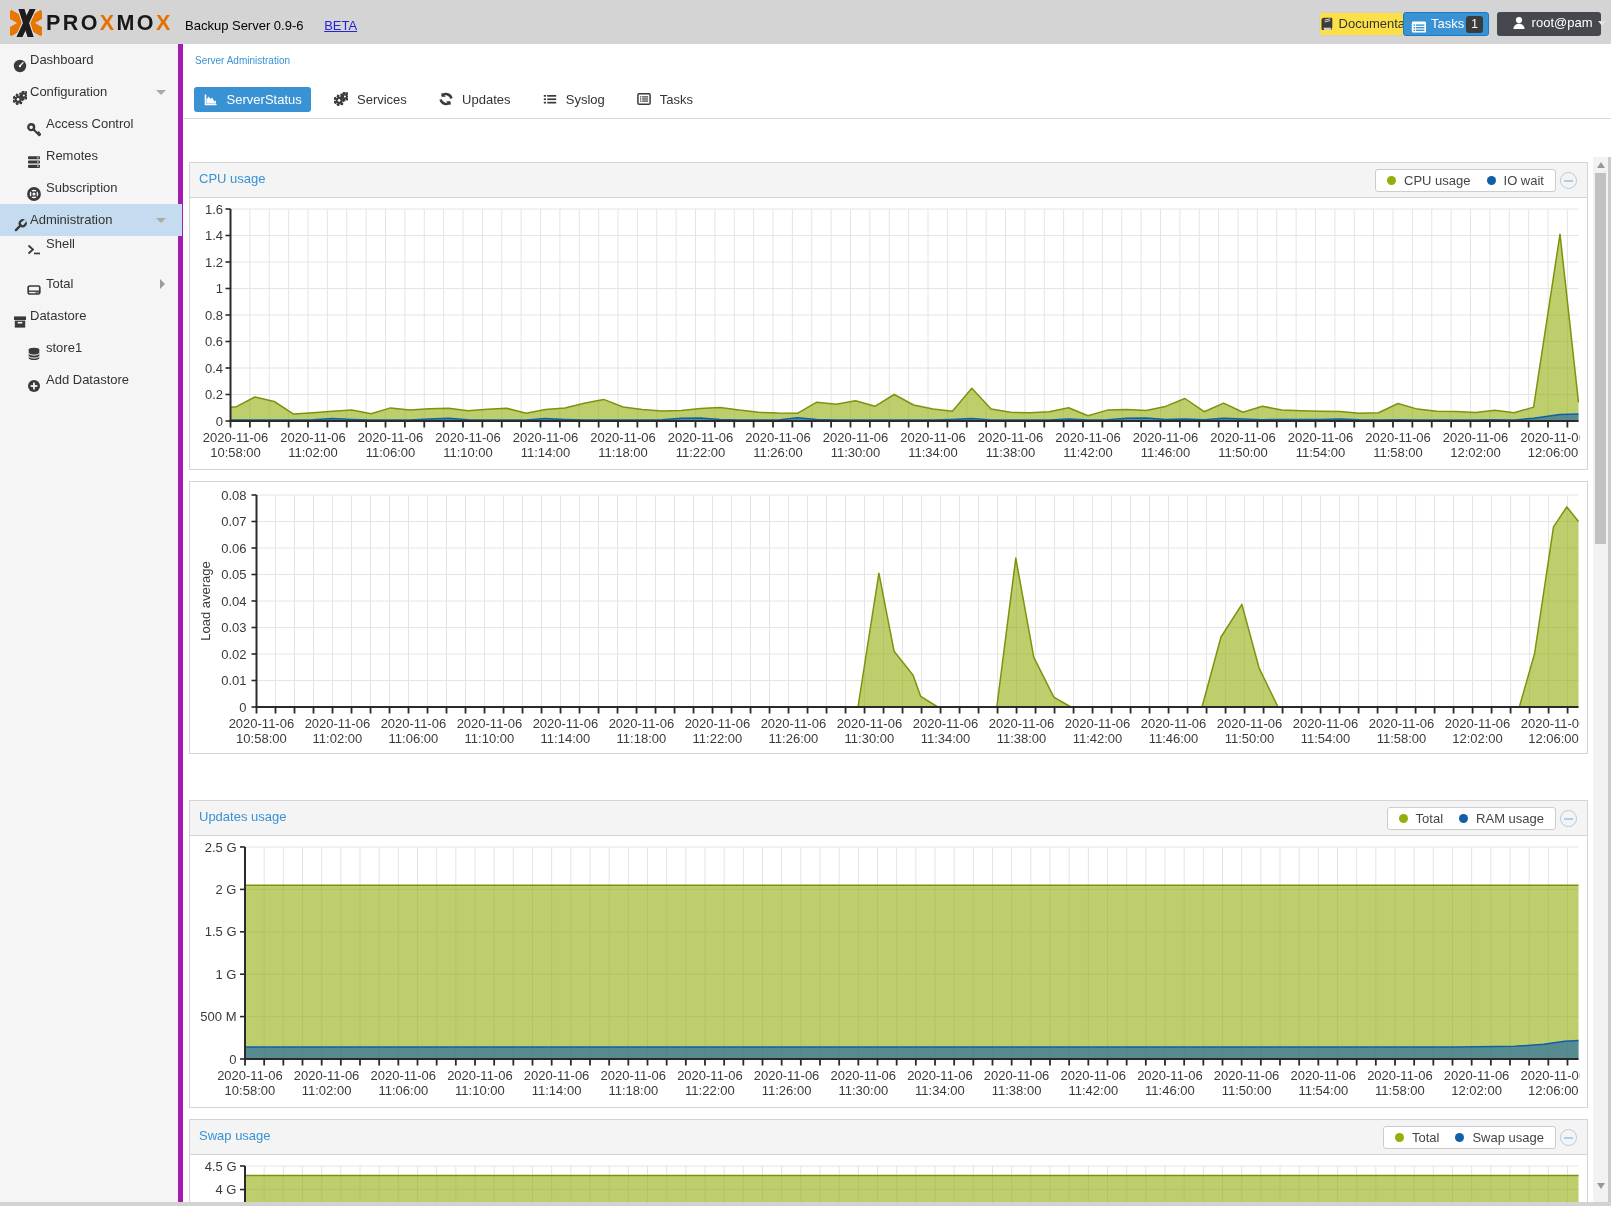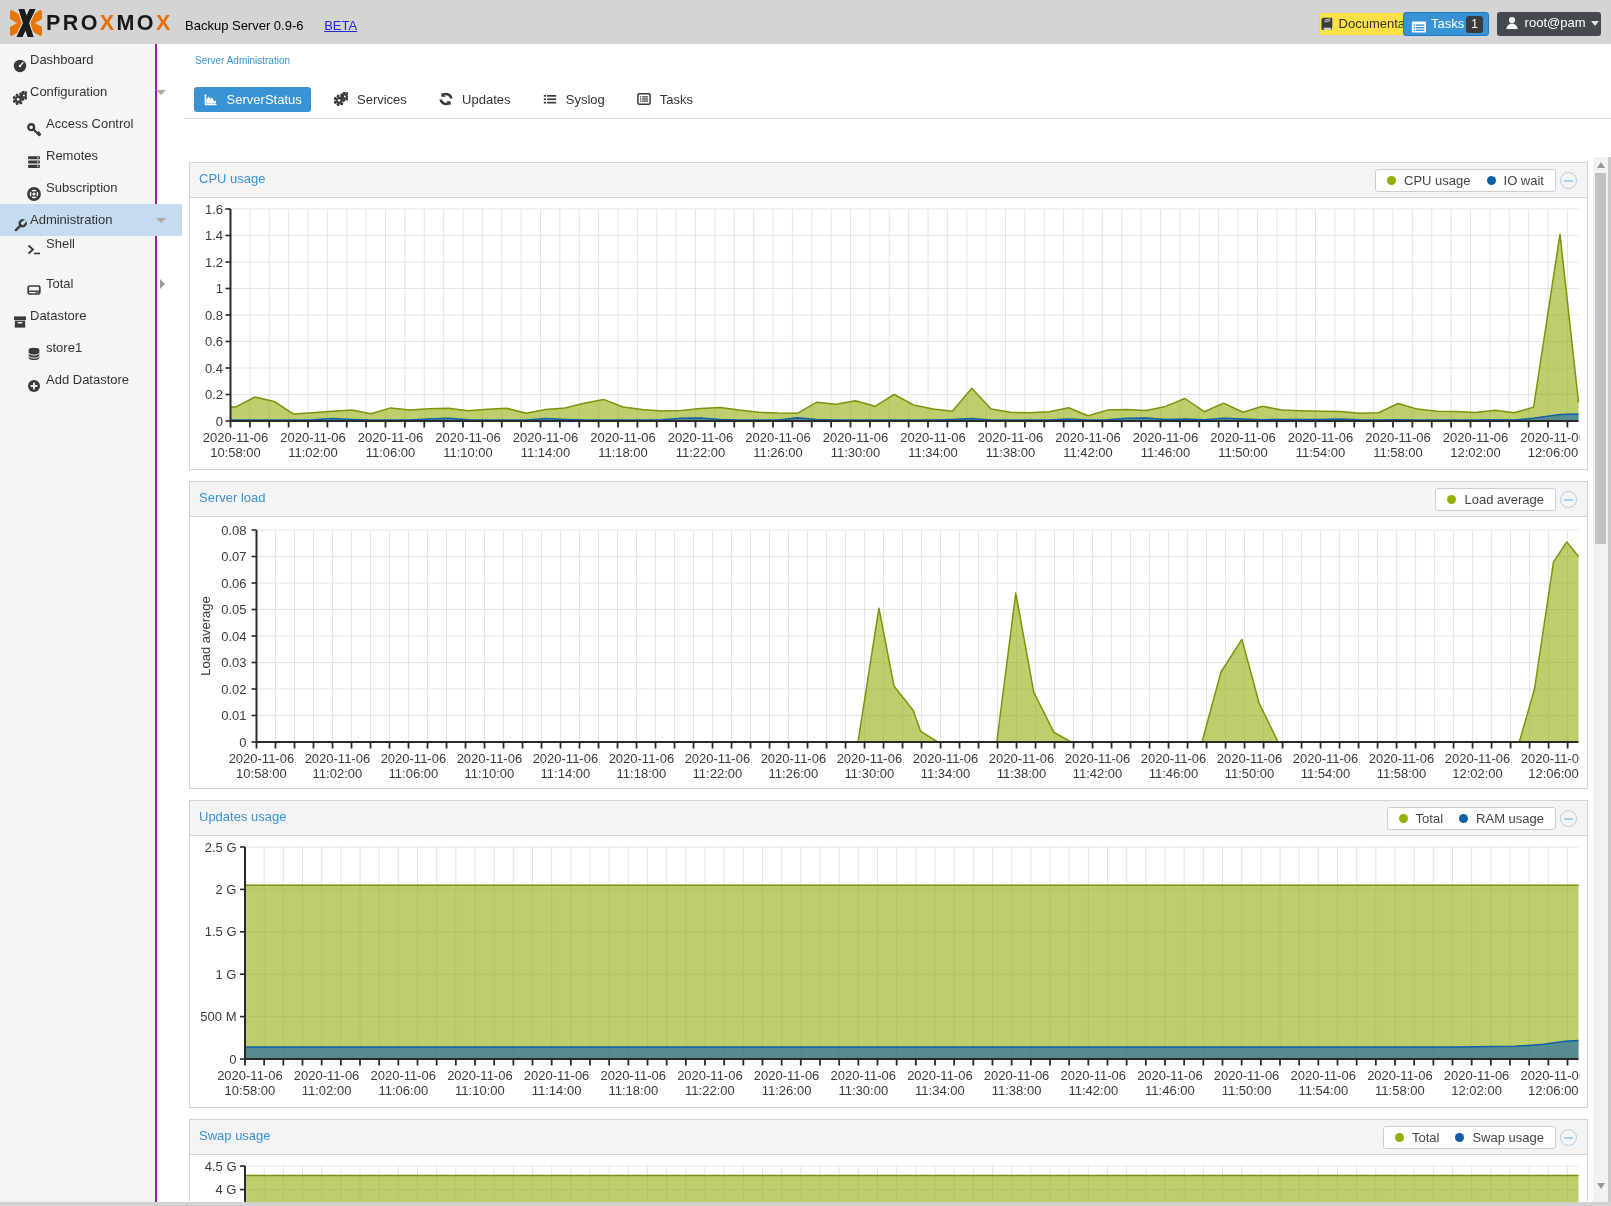--- a/index.html
+++ b/index.html
@@ -1,18 +1,18 @@
 <!DOCTYPE html>
 <html><head><meta charset="utf-8"><title>bs</title><style>
 
 *{margin:0;padding:0;box-sizing:border-box}
 html,body{width:1611px;height:1206px;overflow:hidden}
 body{font-family:"Liberation Sans",sans-serif;font-size:13px;color:#333;background:#fff;position:relative}
 .hdr{position:absolute;left:0;top:0;width:1611px;height:44px;background:#d4d4d4}
-.side{position:absolute;left:0;top:44px;width:157px;height:1162px;background:#f5f5f5;border-right:2px solid #a21caf}
+.side{position:absolute;left:0;top:44px;width:183px;height:1162px;background:#f5f5f5;border-right:5px solid #a21caf}
 .nav{position:absolute;left:0;width:182px;height:32px;line-height:32px;white-space:nowrap}
 .nav .ic{position:absolute;top:9px}
 .nav .cart{position:absolute;right:16px;top:14px;width:0;height:0;border-left:5px solid transparent;border-right:5px solid transparent;border-top:5px solid #aeaaa2}
 .nav .cartr{position:absolute;right:17px;top:11px;width:0;height:0;border-top:5px solid transparent;border-bottom:5px solid transparent;border-left:5px solid #9b9b9b}
 .sel{background:#c5dcf0}
 .main{position:absolute;left:184px;top:44px;width:1427px;height:1162px;background:#fff}
 .h1{position:absolute;left:11px;top:11px;font-size:10px;color:#3892d4}
 .tabs{position:absolute;left:10px;top:43px;height:25px;white-space:nowrap}
 .tab{display:inline-block;height:25px;line-height:25px;margin-left:29px;vertical-align:top;color:#333}
 .tabact{background:#3892d4;color:#fff;border-radius:3px;padding:0 9px;margin-left:0;margin-right:-9px}
@@ -61,21 +61,21 @@
           <rect x="2.6" y="4.4" width="1.6" height="1.4" fill="#3892d4"></rect>
           <rect x="5" y="4.4" width="8.4" height="1.4" fill="#3892d4"></rect>
           <rect x="2.6" y="7" width="1.6" height="1.4" fill="#3892d4"></rect>
           <rect x="5" y="7" width="8.4" height="1.4" fill="#3892d4"></rect>
           <rect x="2.6" y="9.6" width="1.6" height="1.4" fill="#3892d4"></rect>
           <rect x="5" y="9.6" width="8.4" height="1.4" fill="#3892d4"></rect>
         </svg></span>
       <span style="position:absolute;left:27px;top:0">Tasks</span>
       <span style="position:absolute;left:62px;top:3px;background:#3b3b3b;border-radius:3px;width:17px;height:17px;font-size:12px;line-height:17px;text-align:center">1</span>
     </div>
-<div class="hbtn" style="left:1497px;top:12px;width:104px;background:#45494d;color:#fff;padding-left:8px"><svg width="13" height="13" viewBox="0 0 13 13" style="vertical-align:-2px;margin-right:3px">
+<div class="hbtn" style="left:1497px;top:12px;width:104px;background:#45494d;color:#fff;padding-left:15px"><svg width="13" height="13" viewBox="0 0 13 13" style="vertical-align:-2px;margin-right:3px">
         <circle cx="7" cy="4.1" r="3.1" fill="#fff"></circle>
         <path d="M1.4 13c0-3.1 2.5-5.3 5.6-5.3s5.6 2.2 5.6 5.3z" fill="#fff"></path>
       </svg> root@pam<span style="display:inline-block;width:0;height:0;border-left:4px solid transparent;border-right:4px solid transparent;border-top:5px solid #e2e2e2;vertical-align:1px;margin-left:5px"></span></div>
 </div>
 <div class="side">
 <div class="nav" style="top:0px">
       <span class="ic" style="left:13px"><svg width="14" height="14" viewBox="0 0 14 14" style="">
           <circle cx="7" cy="7" r="6.2" fill="#3a3a3a"></circle>
           <rect x="6.3" y="1.8" width="1.4" height="5.6" rx=".7" fill="#f5f5f5" transform="rotate(42 7 7)"></rect>
           <circle cx="7" cy="7" r="1.2" fill="#f5f5f5"></circle>
@@ -456,29 +456,20 @@
             <text x="1208.0" y="259" font-size="13" fill="#3a3a3a" text-anchor="middle">11:58:00</text>
             <text x="1285.5" y="244" font-size="13" fill="#3a3a3a" text-anchor="middle">2020-11-06</text>
             <text x="1285.5" y="259" font-size="13" fill="#3a3a3a" text-anchor="middle">12:02:00</text>
             <text x="1363.0" y="244" font-size="13" fill="#3a3a3a" text-anchor="middle">2020-11-06</text>
             <text x="1363.0" y="259" font-size="13" fill="#3a3a3a" text-anchor="middle">12:06:00</text>
             <rect x="1389.5" y="0" width="6.5" height="270" fill="#fff"></rect>
           </svg>
         </div>
       </div>
 <div class="panel" style="top:324px">
-        <div class="phdr">
-          <span class="ptitle">Server load</span>
-          <div class="legend" style="right:31px">
-            <span class="litem"><span class="dot" style="background:#94ae0a"></span>Load average</span>
-          </div>
-          <div class="mins" style="right:10px">
-            <div></div>
-          </div>
-        </div>
         <div class="pbody" style="height:271px;overflow:hidden;padding-top:2px">
           <svg width="1396" height="270" viewBox="0 0 1396 270" style="display:block">
             <line x1="85.50" y1="11.0" x2="85.50" y2="223.0" stroke="#e4e4e4" stroke-width="1"></line>
             <line x1="104.50" y1="11.0" x2="104.50" y2="223.0" stroke="#e4e4e4" stroke-width="1"></line>
             <line x1="123.50" y1="11.0" x2="123.50" y2="223.0" stroke="#e4e4e4" stroke-width="1"></line>
             <line x1="142.51" y1="11.0" x2="142.51" y2="223.0" stroke="#e4e4e4" stroke-width="1"></line>
             <line x1="161.51" y1="11.0" x2="161.51" y2="223.0" stroke="#e4e4e4" stroke-width="1"></line>
             <line x1="180.51" y1="11.0" x2="180.51" y2="223.0" stroke="#e4e4e4" stroke-width="1"></line>
             <line x1="199.51" y1="11.0" x2="199.51" y2="223.0" stroke="#e4e4e4" stroke-width="1"></line>
             <line x1="218.51" y1="11.0" x2="218.51" y2="223.0" stroke="#e4e4e4" stroke-width="1"></line>

